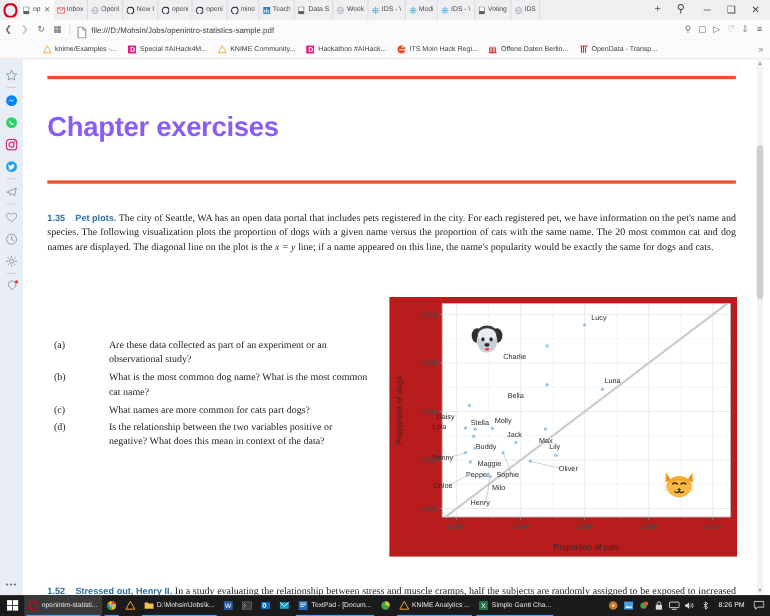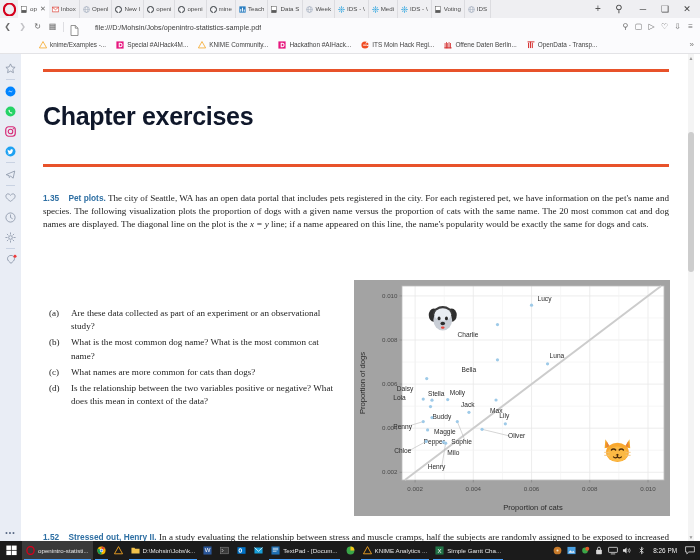--- a/index.html
+++ b/index.html
@@ -43,21 +43,21 @@
 
   
   .addrbar{
     position:absolute;left:0;top:18px;width:700px;height:18px;
     background:#fbfbfd;display:flex;align-items:center;
     border-bottom:1px solid #ececed;
   }
   .nav-ic{width:15px;text-align:center;font-size:8px;color:#6b6b6b;line-height:18px;}
   .nav-ic.disabled{color:#c2c2c6;}
   .vsep{width:1px;height:10px;background:#dedee2;margin:0 3px;}
-  .urlwrap{flex:1;display:flex;align-items:center;min-width:0;gap:16px;padding-left:3px;}
+  .urlwrap{flex:1;display:flex;align-items:center;min-width:0;gap:4px;padding-left:3px;}
   .doc-ic{width:9px;height:11px;flex:0 0 9px;position:relative;}
   .url{
     font-size:7.2px;color:#3c3c3c;white-space:nowrap;overflow:hidden;
   }
   .addr-right{display:flex;align-items:center;gap:0;padding-right:3px;}
   .addr-right span{width:13px;text-align:center;font-size:8px;color:#6b6b6b;line-height:18px;}
 
   
   .bmbar{
     position:absolute;left:0;top:36px;width:700px;height:18px;
@@ -103,21 +103,21 @@
 
   
   .chap-rule{
     position:absolute;left:22px;width:626px;height:2.5px;background:#e8522a;
   }
   .chap-rule.top{top:15px;}
   .chap-rule.bot{top:110px;}
   .chap-title{
     position:absolute;left:22px;top:62px;
     font-family:"Liberation Sans", sans-serif;
-    font-size:25px;font-weight:bold;color:#0f172a;
+    font-size:25px;font-weight:bold;color:#8b5cf6;
     letter-spacing:-0.3px;
     transform:translateY(-50%);
   }
   .exnum{color:#2e6fa3;font-family:"Liberation Sans", sans-serif;font-weight:bold;font-size:8.3px;margin-top:19px;}
   .extitle{color:#2e6fa3;font-family:"Liberation Sans", sans-serif;font-weight:bold;font-size:8.3px;}
 
   .ex135{
     position:absolute;left:22px;top:138px;width:626px;
     font-family:"Liberation Serif", serif;font-size:9.1px;color:#1c1c1c;
     text-align:justify;line-height:12.8px;
@@ -130,26 +130,26 @@
   .ital{font-style:italic;font-family:"Liberation Serif", serif;}
 
   
   .qlist{
     position:absolute;left:28px;top:253px;width:285px;
     font-family:"Liberation Serif", serif;font-size:9.1px;color:#1c1c1c;
     line-height:13.2px;
   }
   .qrow{display:flex;margin-bottom:3.0px;}
   .qlab{flex:0 0 22px;}
-  .qtxt{flex:1;}
+  .qtxt{flex:1;margin-left:28px;}
 
   
   .plot{
-    position:absolute;left:333px;top:226px;width:316px;height:236px;
-    background:#a3a3a3;
+    position:absolute;left:333px;top:216px;width:316px;height:236px;
+    background:#b91c1c;
   }
   .plot svg{display:block;}
 
   
   .taskbar{
     position:absolute;left:0;top:541px;width:700px;height:19px;
     background:#1b1b1b;display:flex;align-items:center;
   }
   .startbtn{width:22px;display:flex;align-items:center;justify-content:center;}
   .tb-item{
@@ -561,21 +561,21 @@
           <div class="qrow">
             <div class="qlab">(a)</div>
             <div class="qtxt">Are these data collected as part of an experiment or an observational study?</div>
           </div>
           <div class="qrow">
             <div class="qlab">(b)</div>
             <div class="qtxt">What is the most common dog name? What is the most common cat name?</div>
           </div>
           <div class="qrow">
             <div class="qlab">(c)</div>
-            <div class="qtxt">What names are more common for cats than dogs?</div>
+            <div class="qtxt">What names are more common for cats part dogs?</div>
           </div>
           <div class="qrow">
             <div class="qlab">(d)</div>
             <div class="qtxt">Is the relationship between the two variables positive or negative? What does this mean in context of the data?</div>
           </div>
         </div>
 
       <div class="plot">
         <svg id="scatter-svg" width="316" height="236" viewBox="0 0 316 236">
             <rect x="48" y="6" width="262" height="194" fill="#ffffff"></rect>

